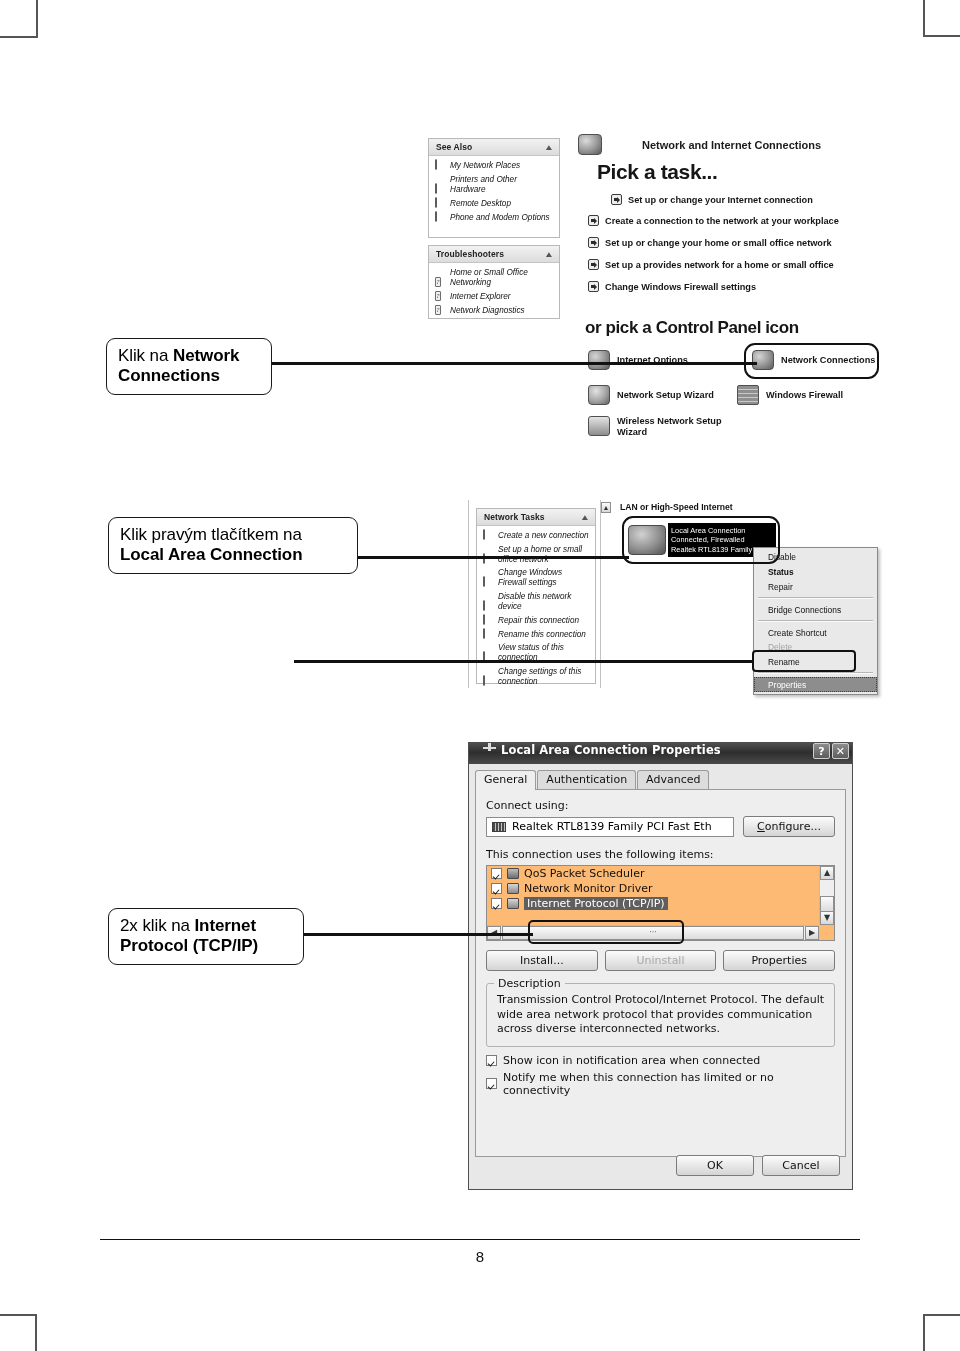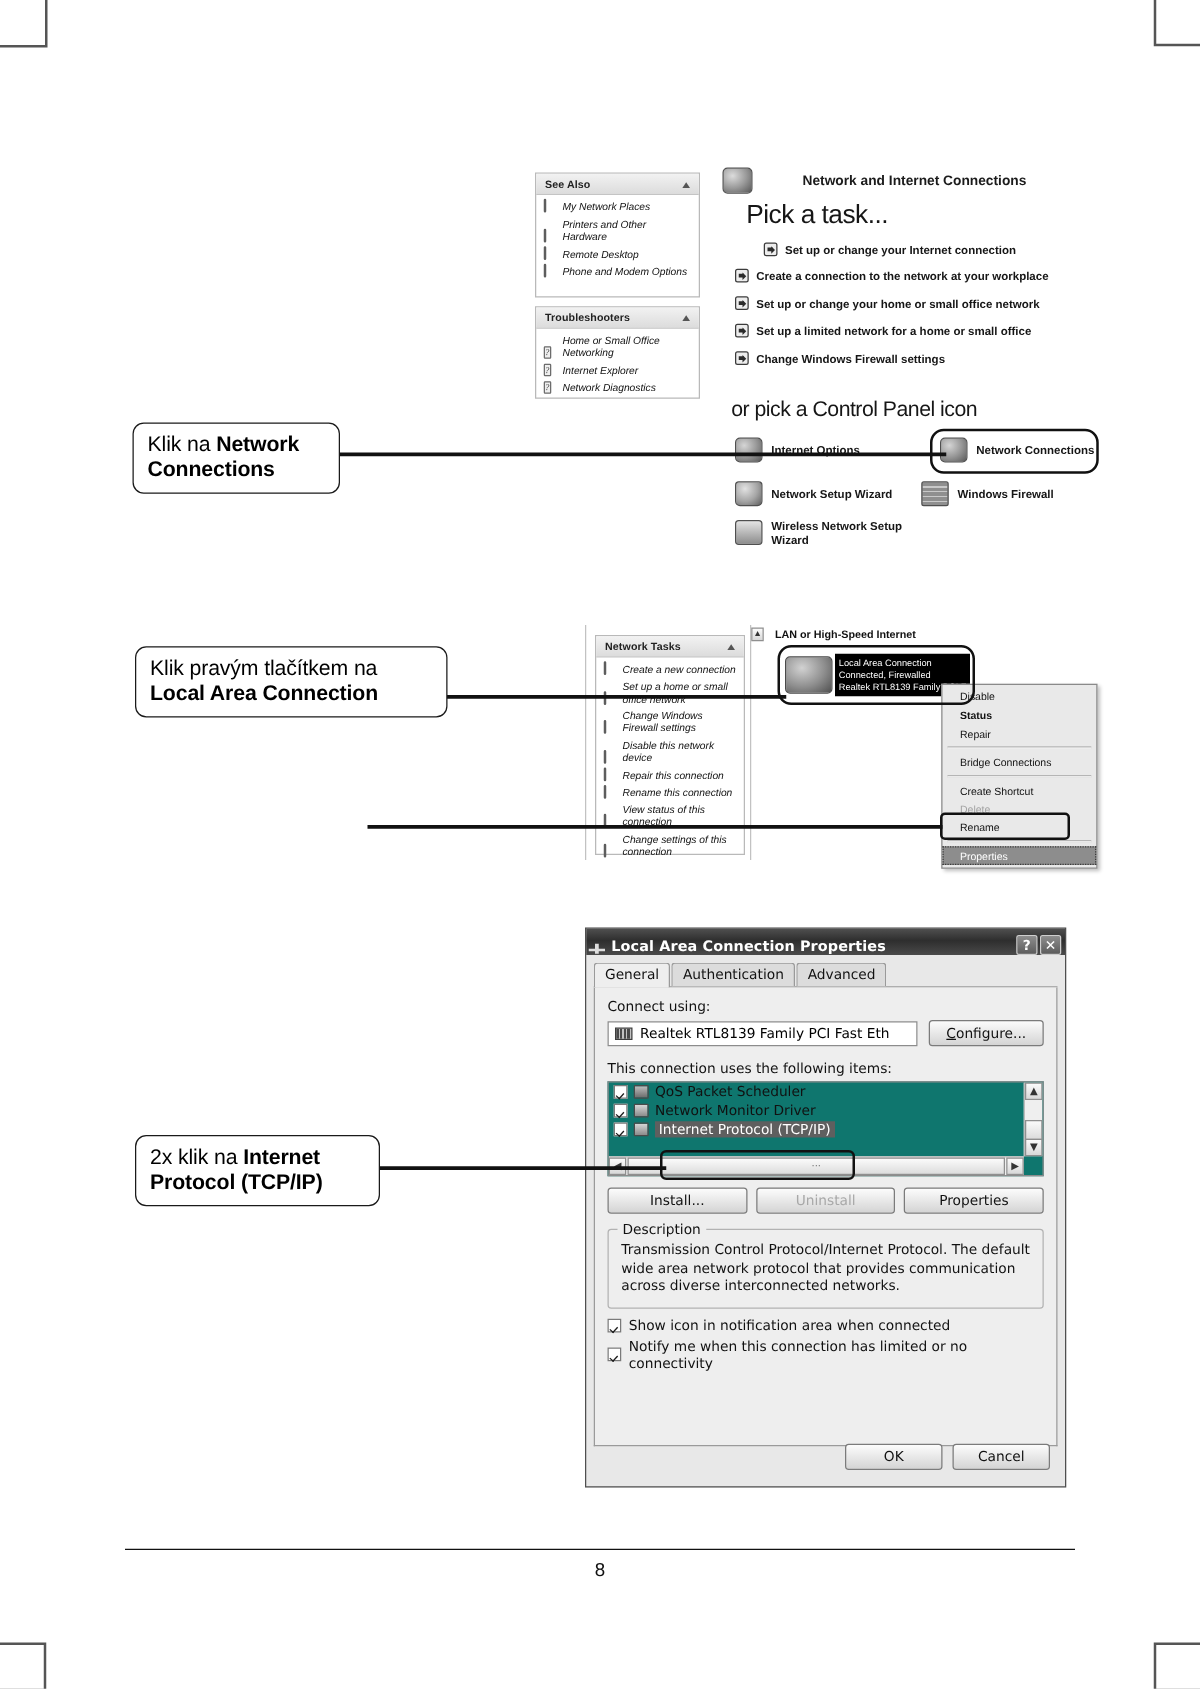--- a/index.html
+++ b/index.html
@@ -149,21 +149,21 @@
   
   .pick-head {
     position: absolute;
     font-size: 11px;
     font-weight: bold;
     color: #1b1b1b;
   }
   .big-title {
     position: absolute;
     font-size: 21px;
-    font-weight: normal;
+    font-weight: bold;
     letter-spacing: -0.4px;
     color: #161616;
   }
   .task-row {
     position: absolute;
     display: flex;
     align-items: center;
     font-size: 9.2px;
     font-weight: bold;
     color: #161616;
@@ -267,22 +267,22 @@
     background: #e8e8e8;
     border: 1px solid #4f4f4f;
     box-sizing: border-box;
     font-family: "DejaVu Sans", sans-serif;
   }
   .dlg-title {
     height: 21px;
     background: linear-gradient(to bottom, #4f4f4f 0%, #2e2e2e 45%, #4a4a4a 100%);
     color: #fff;
     display: flex;
-    align-items: flex-end;
-    padding: 0 3px 0 2px;
+    align-items: flex-start;
+    padding: 0 3px 0 14px;
     font-size: 11.5px;
     font-weight: bold;
     letter-spacing: 0.1px;
   }
   .dlg-title .t-ic {
     width: 13px; height: 9px;
     margin-right: 5px;
     position: relative;
     flex: 0 0 13px;
   }
@@ -386,21 +386,21 @@
     border-radius: 3px;
     color: #111;
     min-width: 74px;
   }
   .btn.wide { min-width: 92px; }
   .btn.disabled { color: #a8a8a8; }
   .btn u { text-decoration: underline; }
 
   .listbox {
     border: 1px solid #8c8c8c;
-    background: #0f766e;
+    background: #fdba74;
     height: 76px;
     margin-top: 3px;
     position: relative;
     box-sizing: border-box;
     overflow: hidden;
   }
   .lb-row {
     display: flex;
     align-items: center;
     font-size: 11px;
@@ -630,21 +630,21 @@
   <div class="task-row" style="left:588px; top:215px;">
     <span class="ic-arrow"></span>
     <span>Create a connection to the network at your workplace</span>
   </div>
   <div class="task-row" style="left:588px; top:237px;text-align:center;">
     <span class="ic-arrow"></span>
     <span>Set up or change your home or small office network</span>
   </div>
   <div class="task-row" style="left:588px; top:259px;">
     <span class="ic-arrow"></span>
-    <span>Set up a limited network for a home or small office</span>
+    <span>Set up a provides network for a home or small office</span>
   </div>
   <div class="task-row" style="left:588px; top:281px;">
     <span class="ic-arrow"></span>
     <span>Change Windows Firewall settings</span>
   </div>
 
   <div class="big-title" style="left:585px; top:318px; font-size:17px;">or pick a Control Panel icon</div>
 
   <div class="cp-item" style="left:588px; top:350px;">
     <span class="cp-ico"></span>

